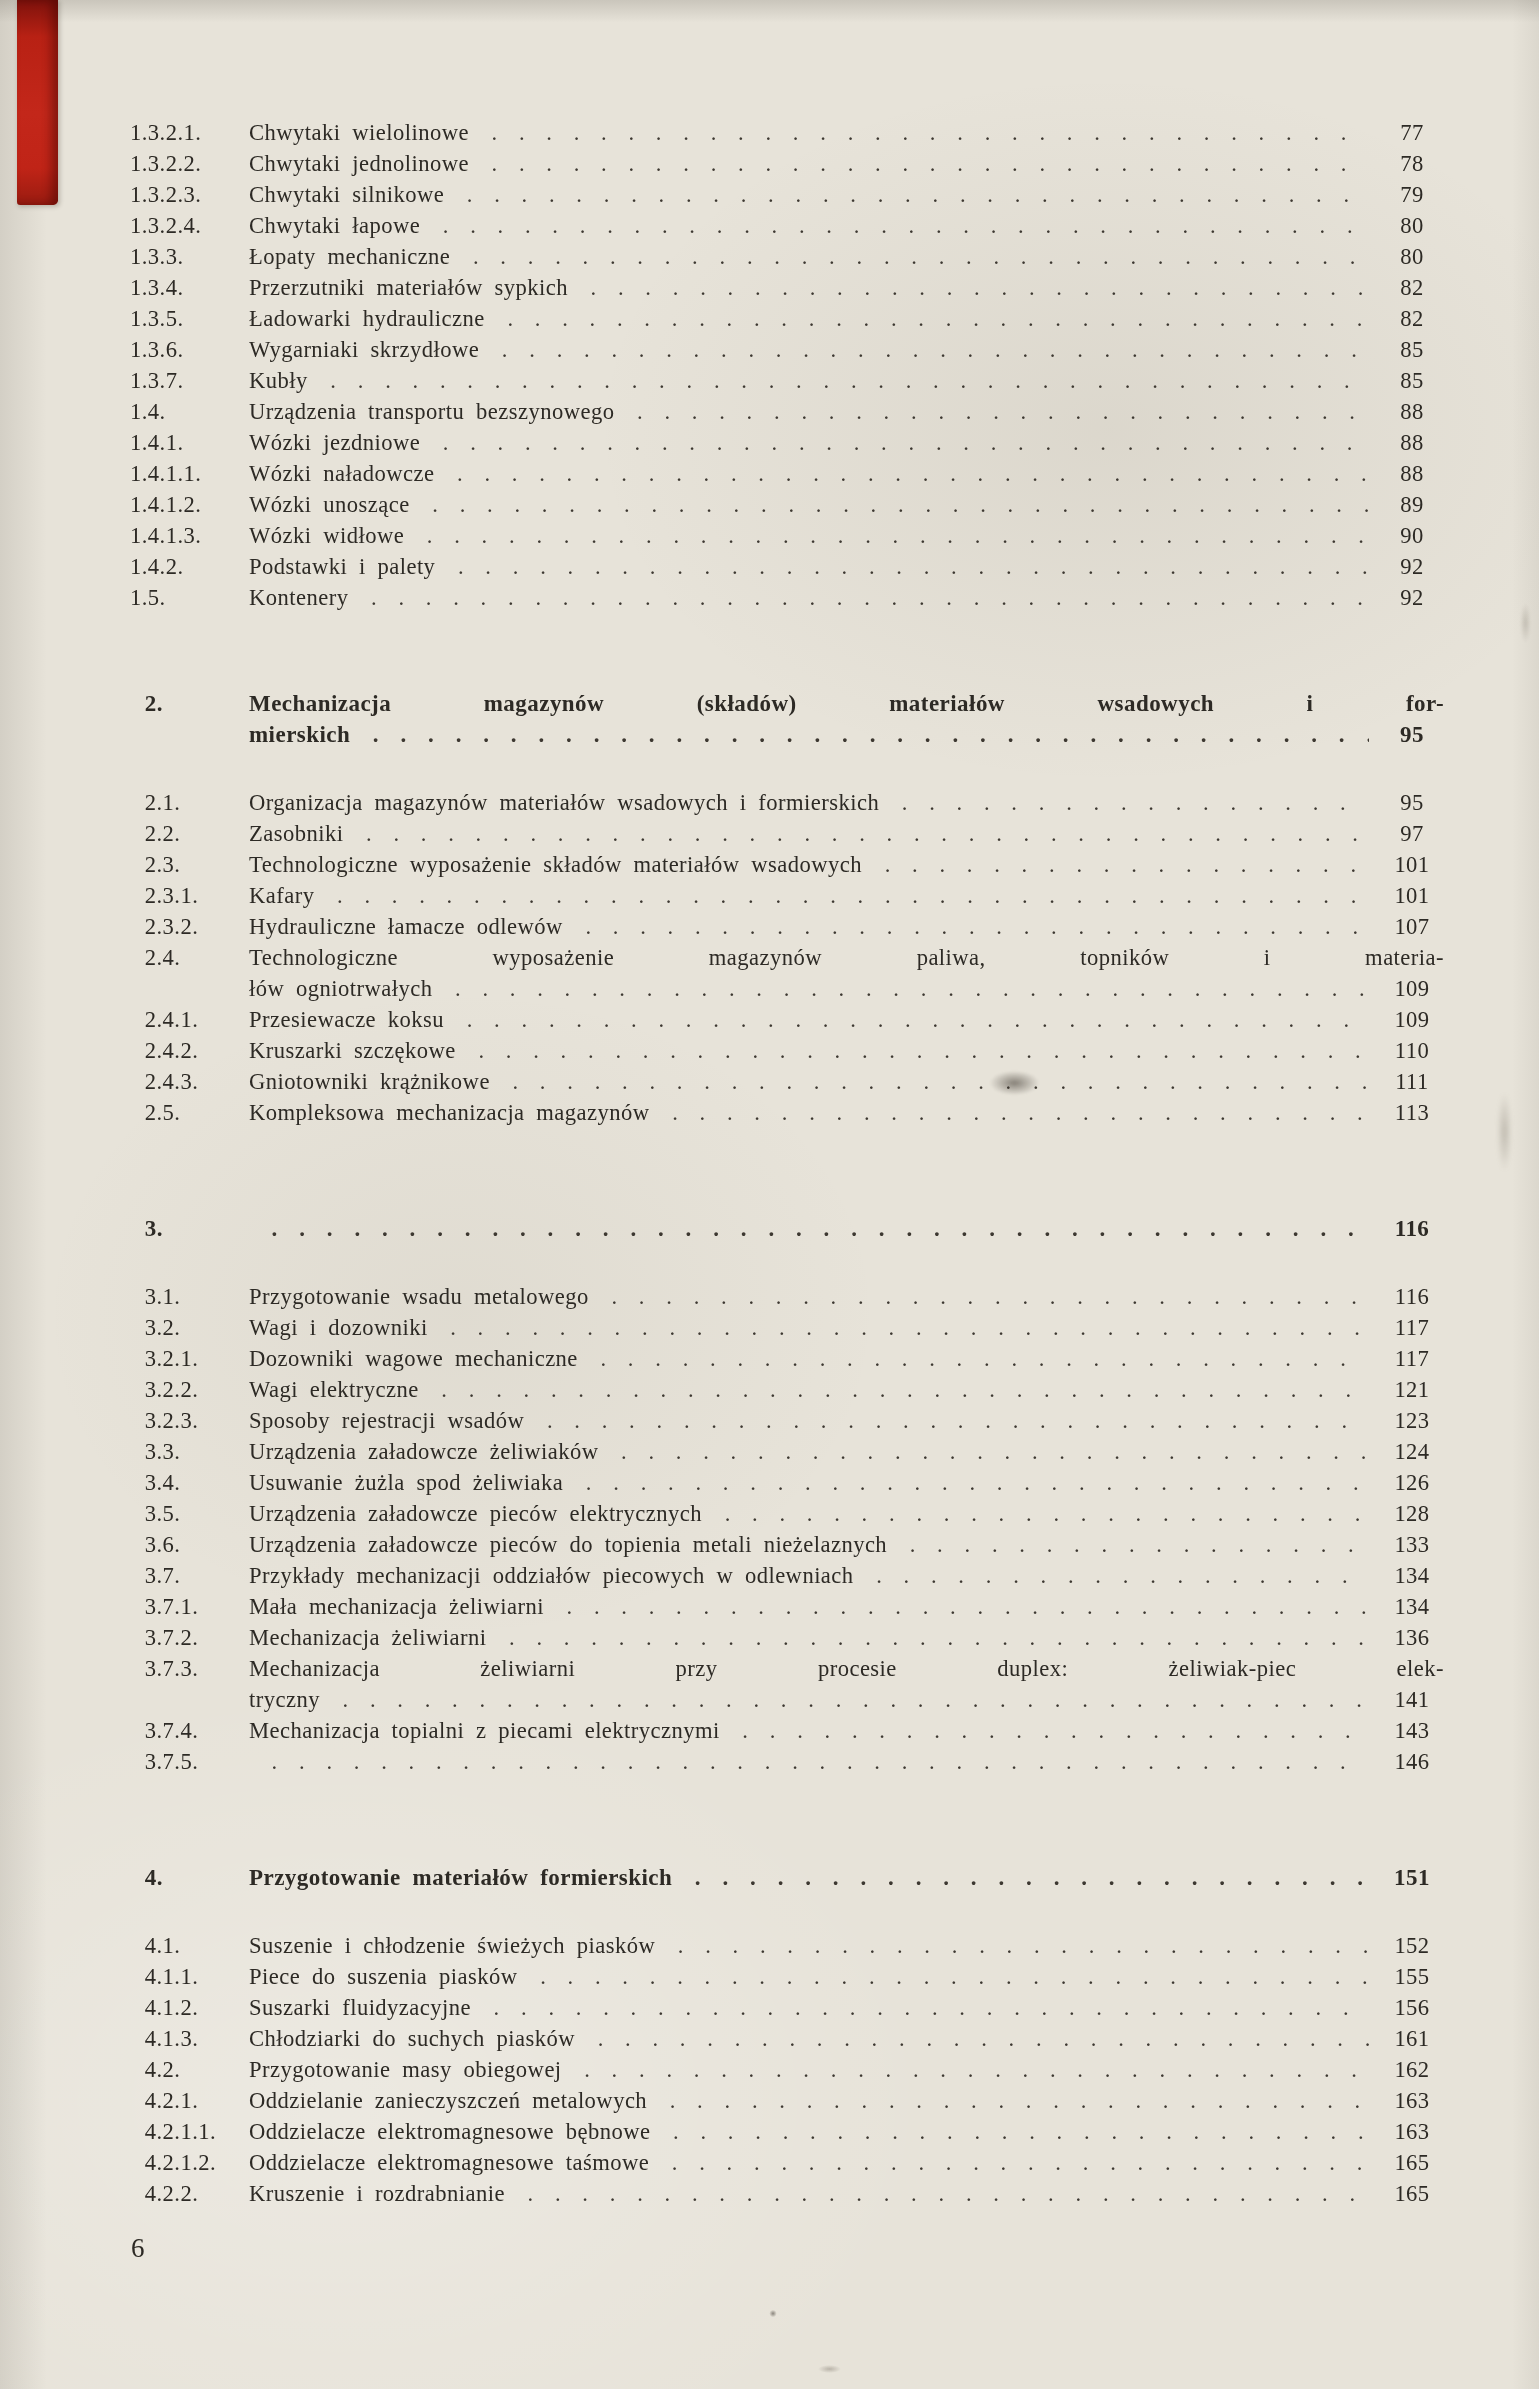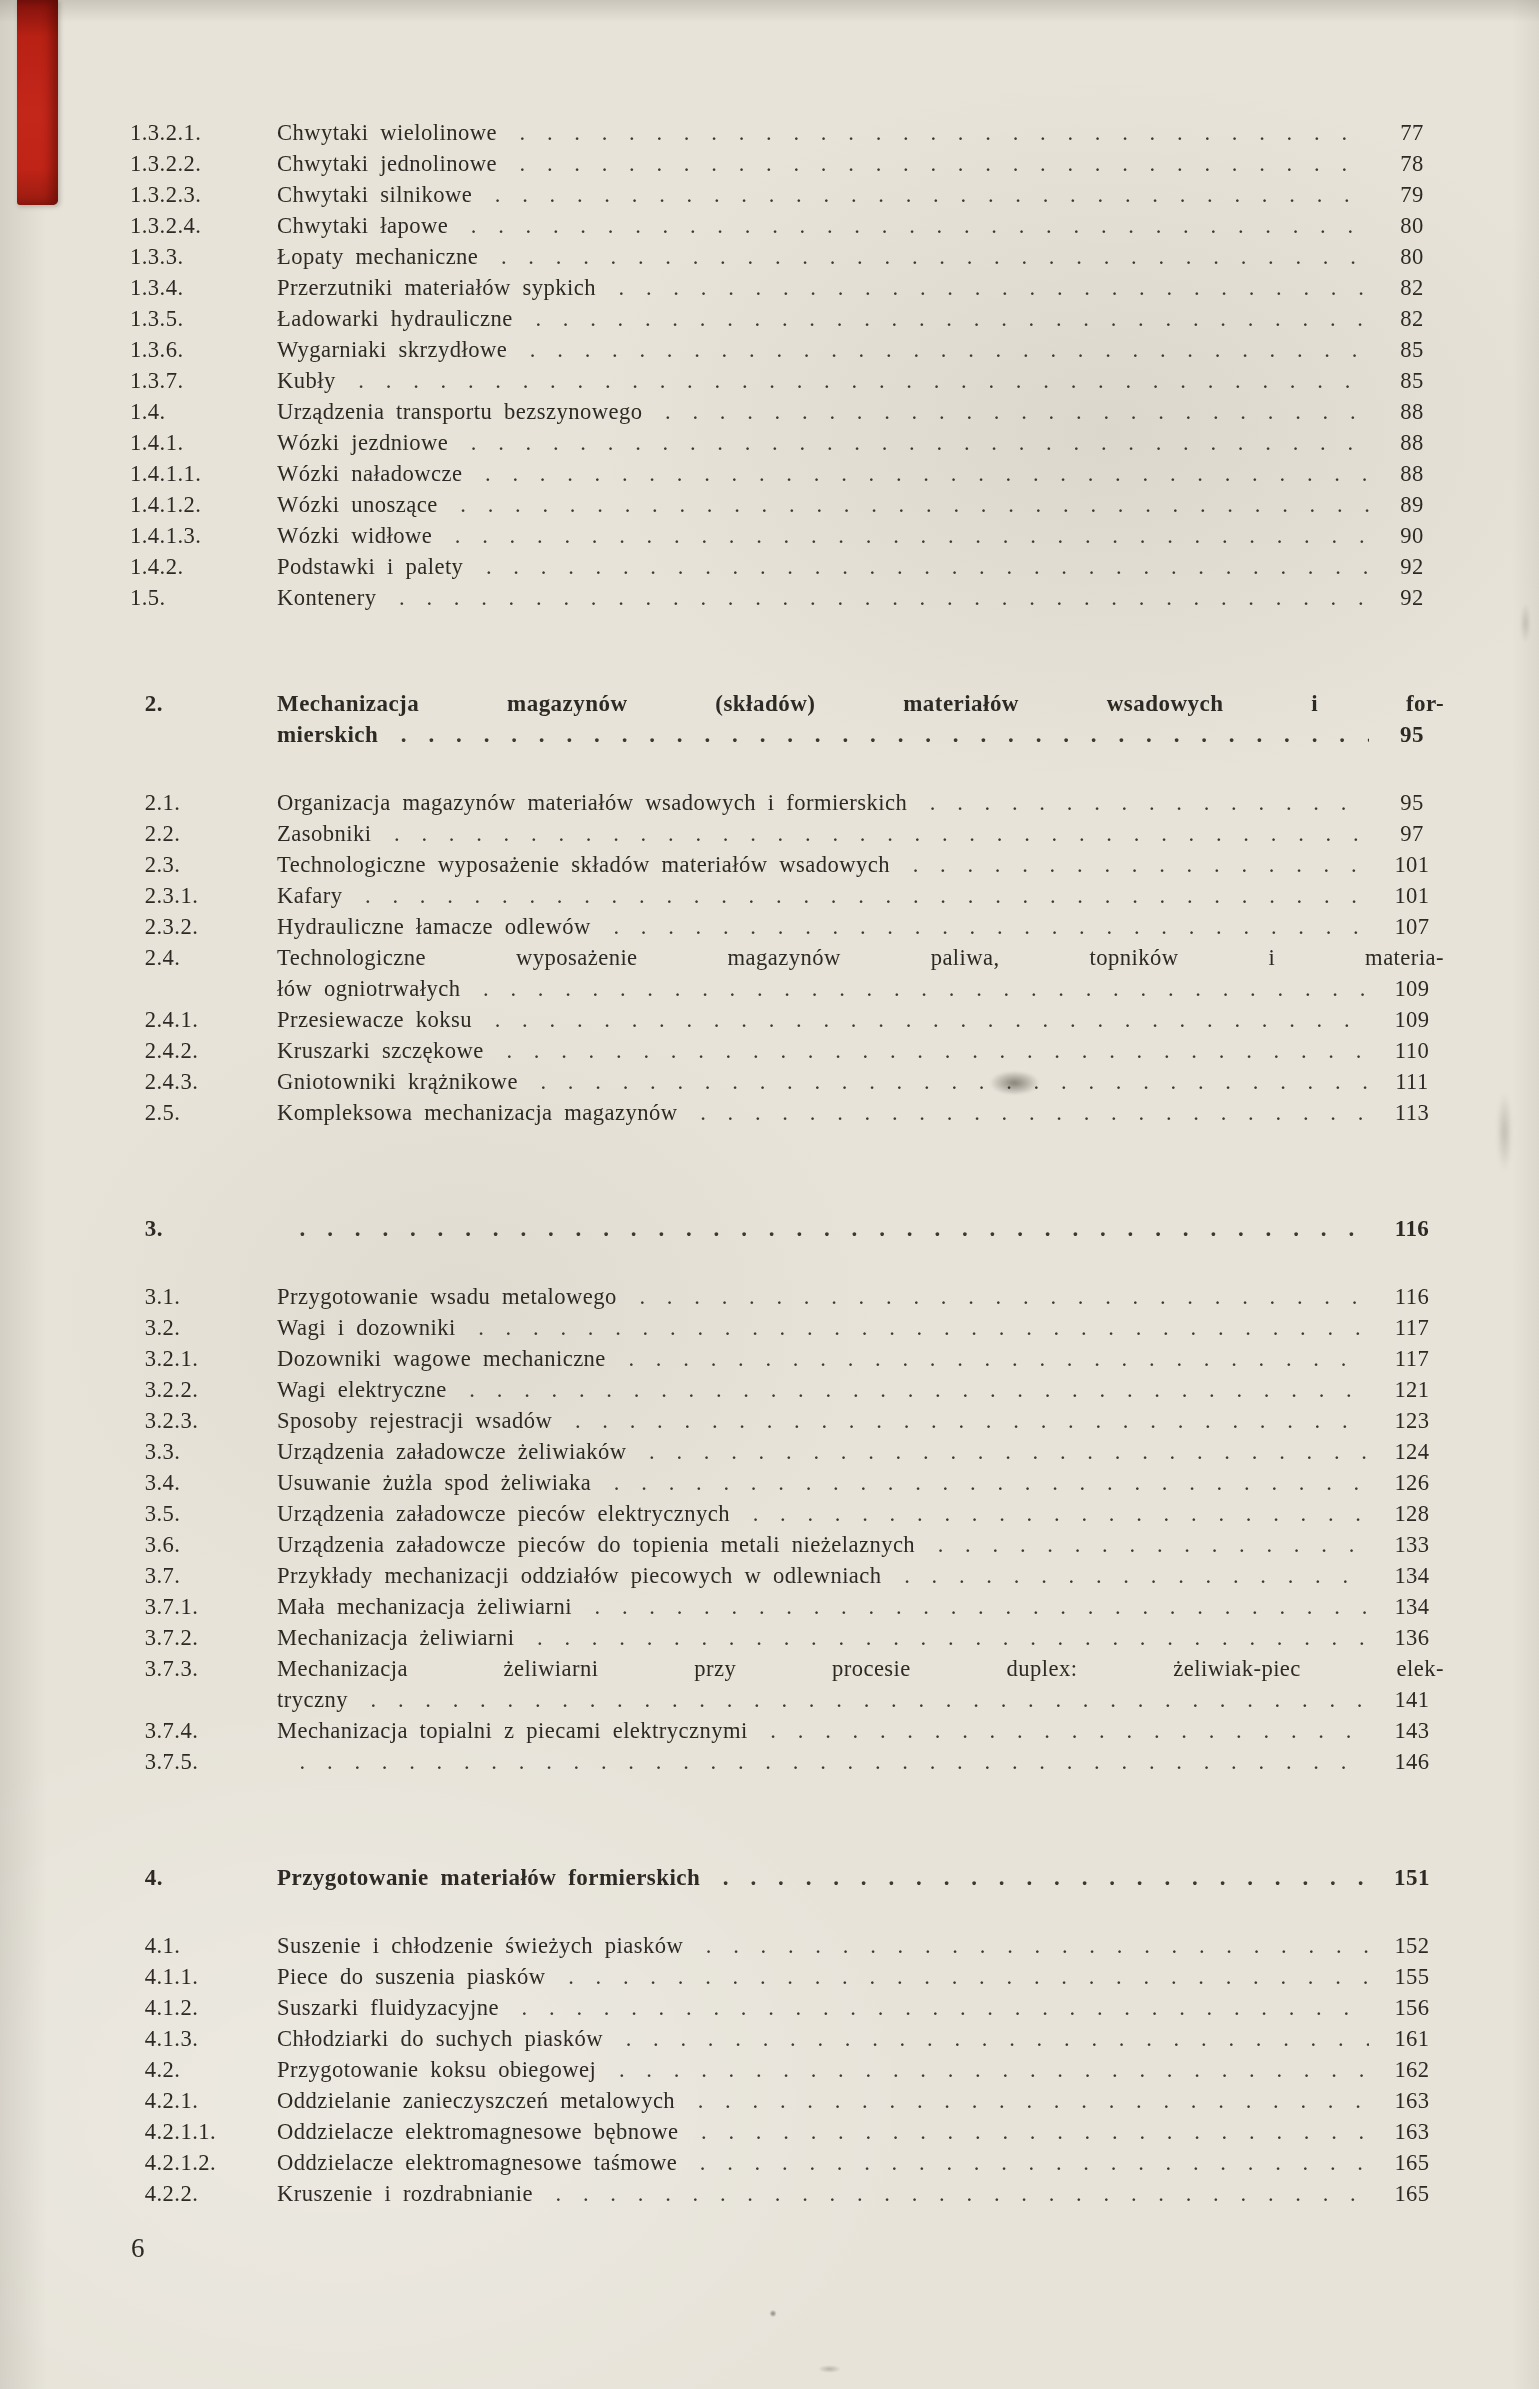--- a/index.html
+++ b/index.html
@@ -85,21 +85,21 @@
     font-weight:700;
     font-size:23px;
     margin-bottom:37px;
     letter-spacing:0.02em;
   }
   .num{
     flex:0 0 119px;
     box-sizing:border-box;
     white-space:nowrap;
   }
-  .row-body{ flex:1 1 auto; min-width:0;margin-left:28px; }
+  .row-body{ flex:1 1 auto; min-width:0; }
   .wrap-line{
     text-align:justify;
     text-align-last:justify;
     font-family:Liberation Serif, serif;
   }
   .last-line{
     display:flex;
     align-items:baseline;
   }
   .title{ white-space:nowrap; }
@@ -623,21 +623,21 @@
               <span class="title">Chłodziarki do suchych piasków</span>
               <span class="leader">. . . . . . . . . . . . . . . . . . . . . . . . . . . . . . . . . . . . . . . . . . . . . . . . . . . . . . . . . . . . . . . .</span>
               <span class="pagenum">161</span>
             </div>
           </div>
         </div>
         <div class="row">
           <span class="num">4.2.</span>
           <div class="row-body">
             <div class="last-line">
-              <span class="title">Przygotowanie koksu obiegowej</span>
+              <span class="title">Przygotowanie masy obiegowej</span>
               <span class="leader">. . . . . . . . . . . . . . . . . . . . . . . . . . . . . . . . . . . . . . . . . . . . . . . . . . . . . . . . . . . . . . . .</span>
               <span class="pagenum">162</span>
             </div>
           </div>
         </div>
         <div class="row">
           <span class="num">4.2.1.</span>
           <div class="row-body">
             <div class="last-line">
               <span class="title">Oddzielanie zanieczyszczeń metalowych</span>

